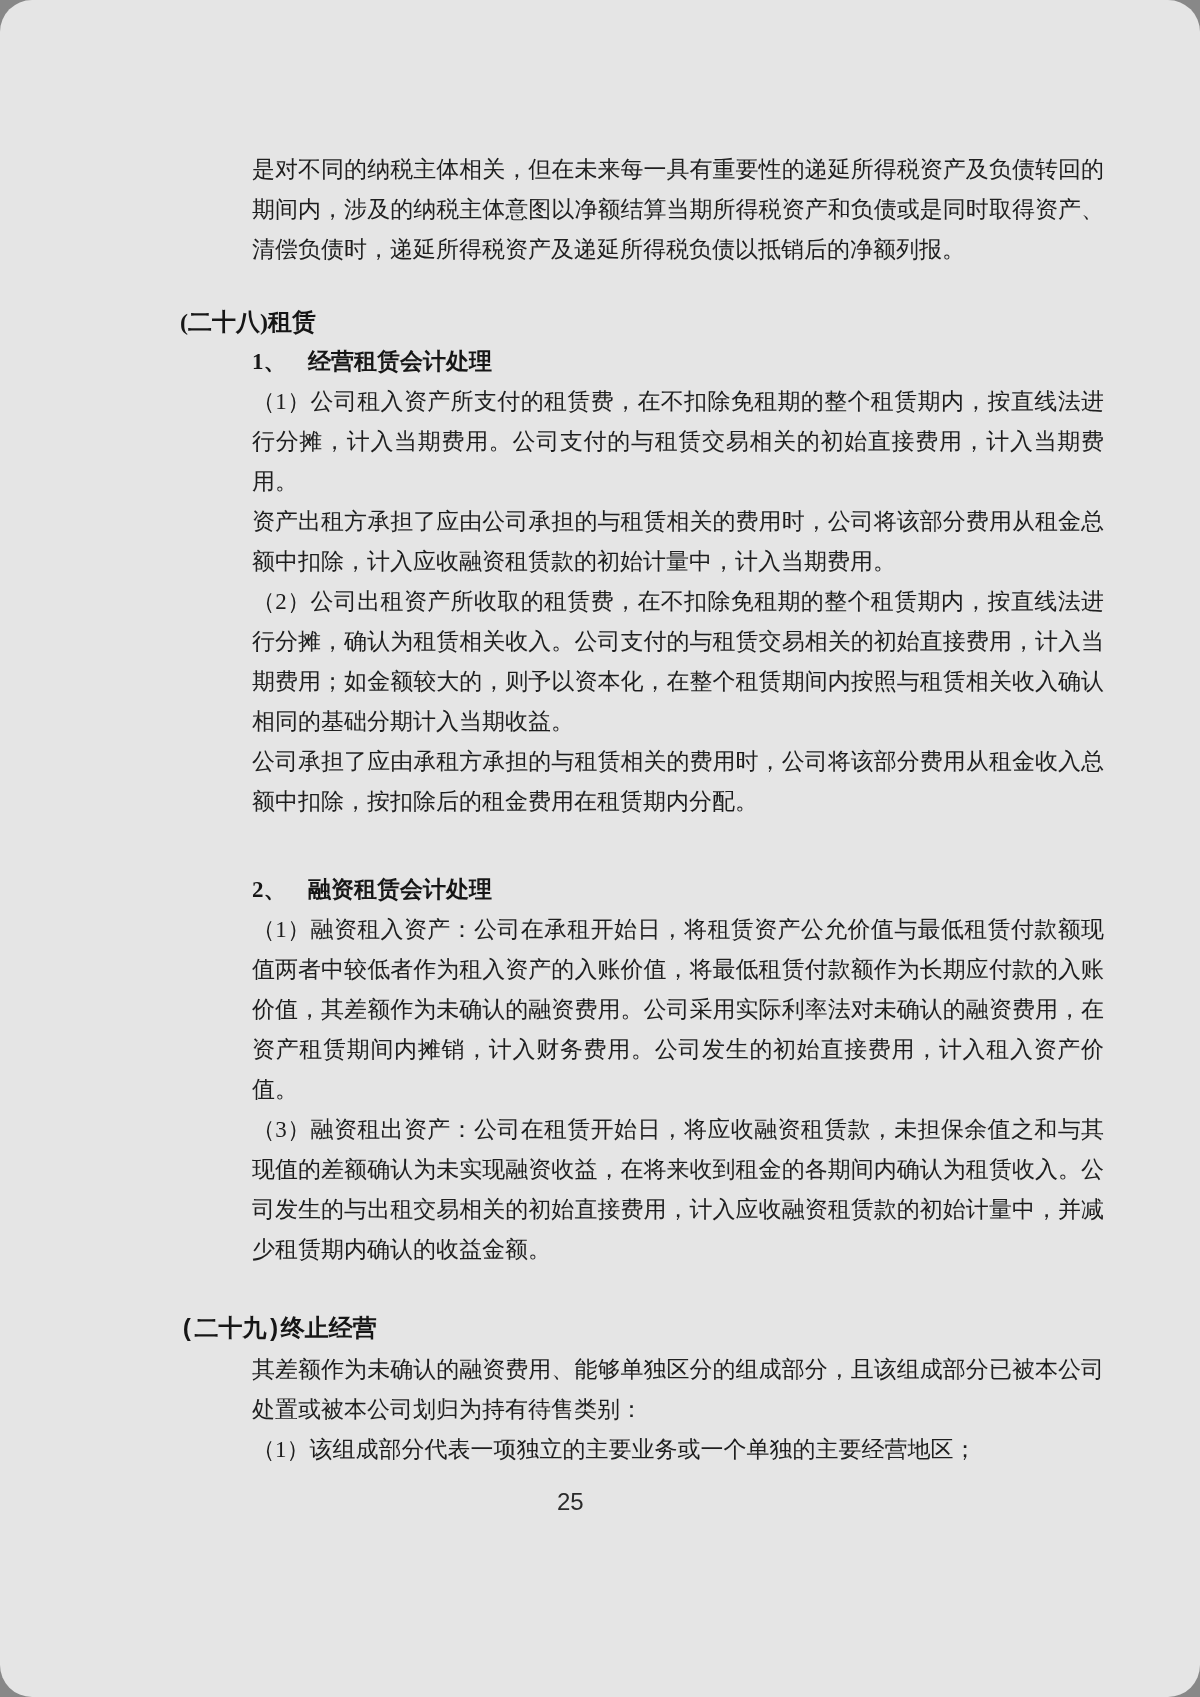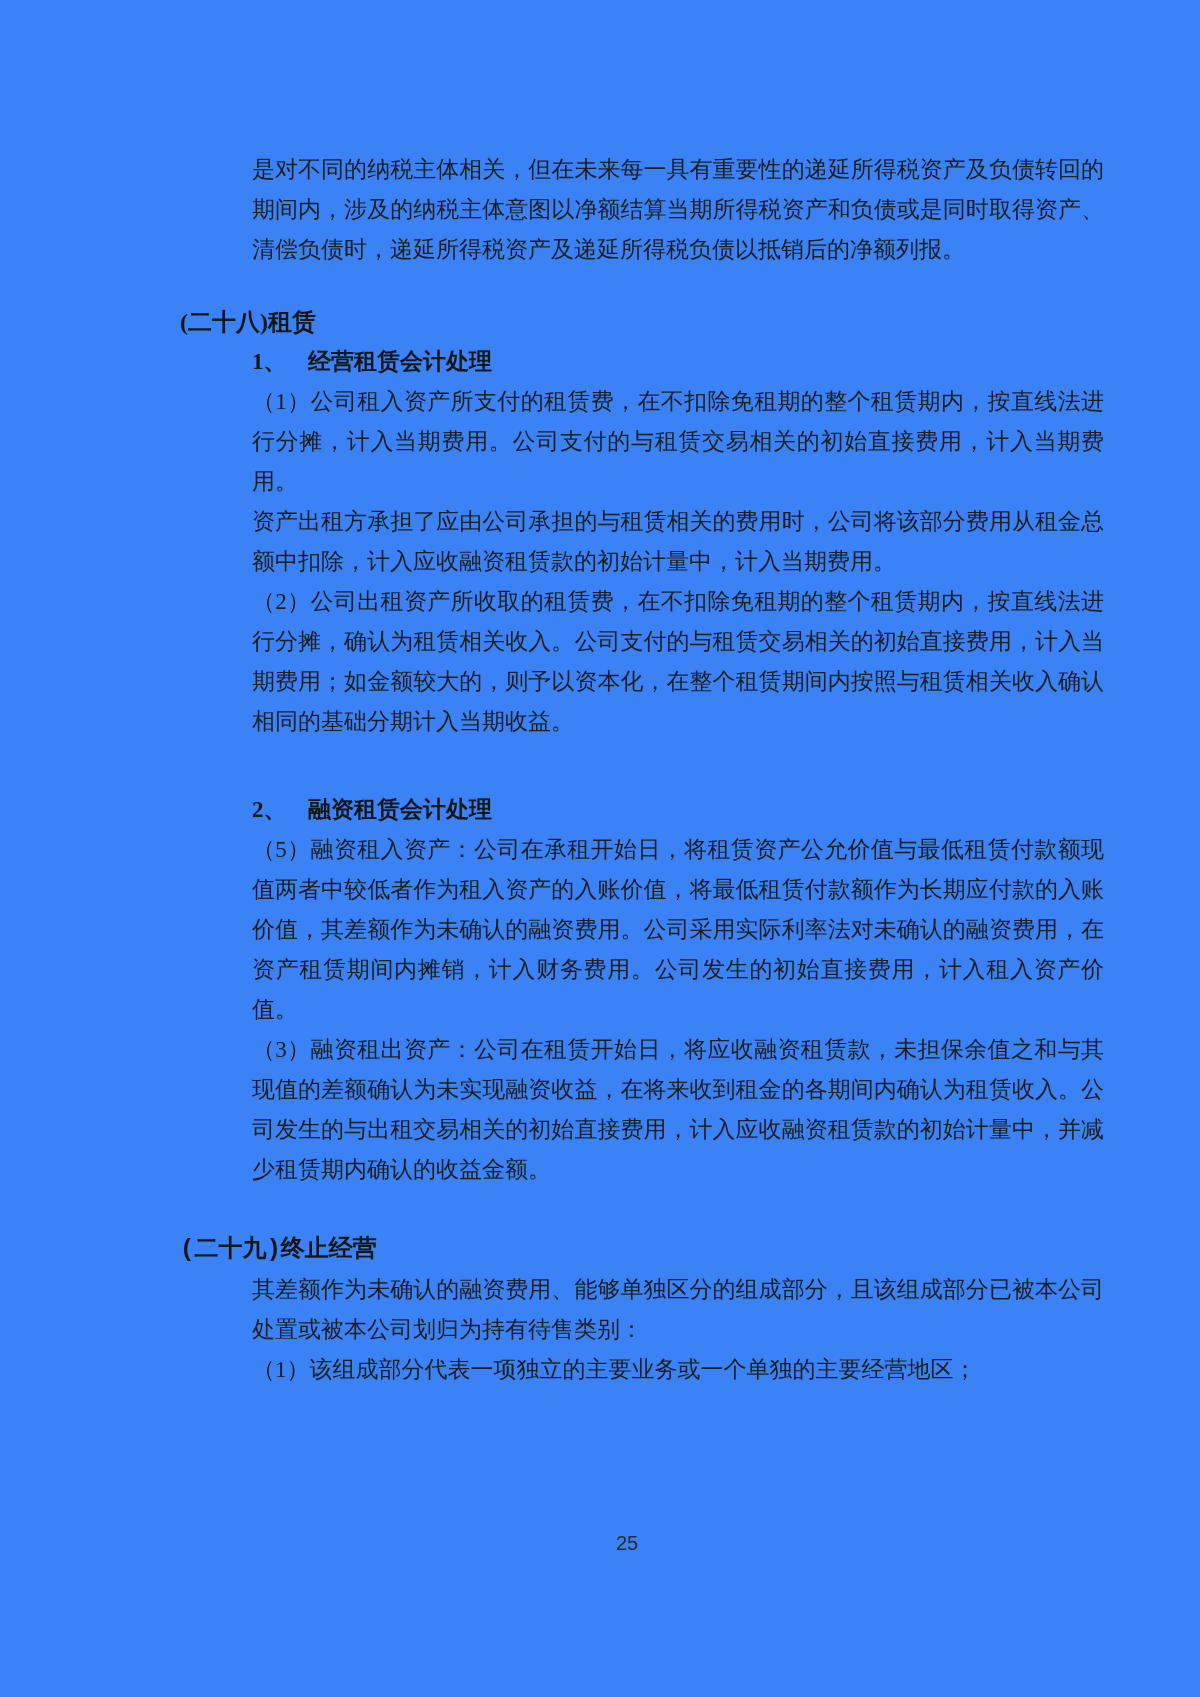--- a/index.html
+++ b/index.html
@@ -1,24 +1,25 @@
 <!DOCTYPE html>
 <html lang="zh"><head>
 <meta charset="utf-8">
 <style>
   html, body { margin: 0; padding: 0; background: #888; }
   .page {
     position: relative;
     width: 1200px;
     height: 1697px;
     margin: 0 auto;
-    background: #3b82f6;
+    background: #e5e5e5;
     font-family: "Liberation Serif", "DejaVu Serif", serif;
     color: #1e1e1e;
     overflow: hidden;
+    border-radius: 32px;
   }
   .doc {
     position: absolute;
     left: 180px;
     top: 150px;
     width: 920px;
   }
   .body-par {
     margin: 0 0 0 72px;
     width: 852px;
@@ -42,26 +43,25 @@
     margin-left: 72px;
     display: flex;
     font-size: 23px;
     line-height: 40px;
     font-weight: bold;
     color: #161616;
   }
   .subhead .num { width: 56px; flex: 0 0 56px; }
   .pageno {
     position: absolute;
-    top: 1532px;
+    top: 1488px;
     left: 557px;
     width: 140px;
-    text-align: center;
     font-family: "Liberation Sans", "DejaVu Sans", sans-serif;
-    font-size: 20px;
+    font-size: 24px;
     color: #2b2b2b;
   }
 </style>
 </head>
 <body>
 
 <div class="page">
   <div class="doc">
 
     <p class="body-par">是对不同的纳税主体相关，但在未来每一具有重要性的递延所得税资产及负债转回的期间内，涉及的纳税主体意图以净额结算当期所得税资产和负债或是同时取得资产、清偿负债时，递延所得税资产及递延所得税负债以抵销后的净额列报。</p>
@@ -69,27 +69,28 @@
     <h2 class="h-sec gap-sec">(二十八)租赁</h2>
 
     <div class="subhead">
       <span class="num">1、</span>
       <span class="subtitle">经营租赁会计处理</span>
     </div>
 
     <p class="body-par">（1）公司租入资产所支付的租赁费，在不扣除免租期的整个租赁期内，按直线法进行分摊，计入当期费用。公司支付的与租赁交易相关的初始直接费用，计入当期费用。</p>
     <p class="body-par">资产出租方承担了应由公司承担的与租赁相关的费用时，公司将该部分费用从租金总额中扣除，计入应收融资租赁款的初始计量中，计入当期费用。</p>
     <p class="body-par">（2）公司出租资产所收取的租赁费，在不扣除免租期的整个租赁期内，按直线法进行分摊，确认为租赁相关收入。公司支付的与租赁交易相关的初始直接费用，计入当期费用；如金额较大的，则予以资本化，在整个租赁期间内按照与租赁相关收入确认相同的基础分期计入当期收益。</p>
+    <p class="body-par">公司承担了应由承租方承担的与租赁相关的费用时，公司将该部分费用从租金收入总额中扣除，按扣除后的租金费用在租赁期内分配。</p>
 
     <div class="subhead gap-sub">
       <span class="num">2、</span>
       <span class="subtitle">融资租赁会计处理</span>
     </div>
 
-    <p class="body-par">（5）融资租入资产：公司在承租开始日，将租赁资产公允价值与最低租赁付款额现值两者中较低者作为租入资产的入账价值，将最低租赁付款额作为长期应付款的入账价值，其差额作为未确认的融资费用。公司采用实际利率法对未确认的融资费用，在资产租赁期间内摊销，计入财务费用。公司发生的初始直接费用，计入租入资产价值。</p>
+    <p class="body-par">（1）融资租入资产：公司在承租开始日，将租赁资产公允价值与最低租赁付款额现值两者中较低者作为租入资产的入账价值，将最低租赁付款额作为长期应付款的入账价值，其差额作为未确认的融资费用。公司采用实际利率法对未确认的融资费用，在资产租赁期间内摊销，计入财务费用。公司发生的初始直接费用，计入租入资产价值。</p>
     <p class="body-par">（3）融资租出资产：公司在租赁开始日，将应收融资租赁款，未担保余值之和与其现值的差额确认为未实现融资收益，在将来收到租金的各期间内确认为租赁收入。公司发生的与出租交易相关的初始直接费用，计入应收融资租赁款的初始计量中，并减少租赁期内确认的收益金额。</p>
 
     <h2 class="h-sec gap-sec29">(二十九)终止经营</h2>
 
     <p class="body-par">其差额作为未确认的融资费用、能够单独区分的组成部分，且该组成部分已被本公司处置或被本公司划归为持有待售类别：</p>
     <p class="body-par">（1）该组成部分代表一项独立的主要业务或一个单独的主要经营地区；</p>
 
   </div>
 
   <div class="pageno">25</div>

